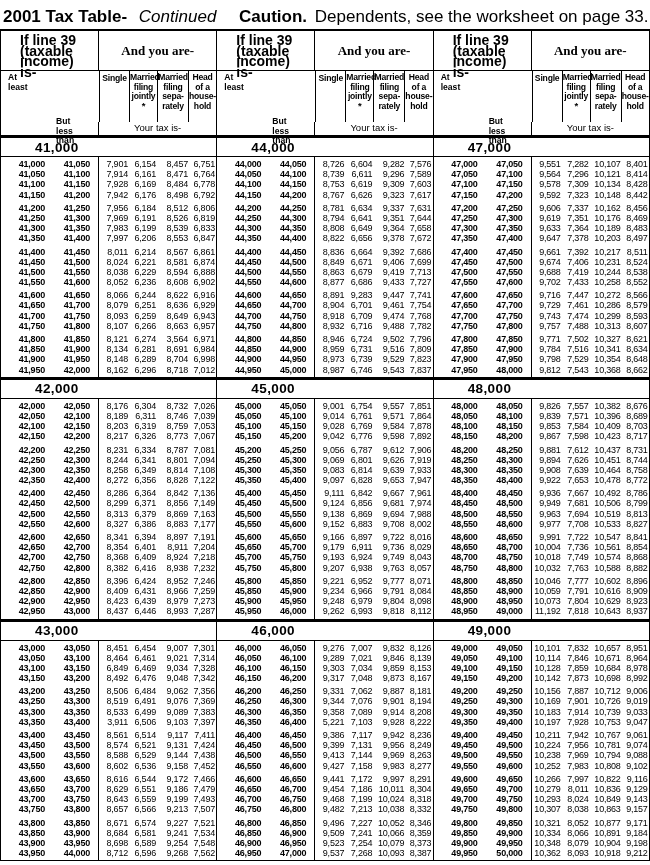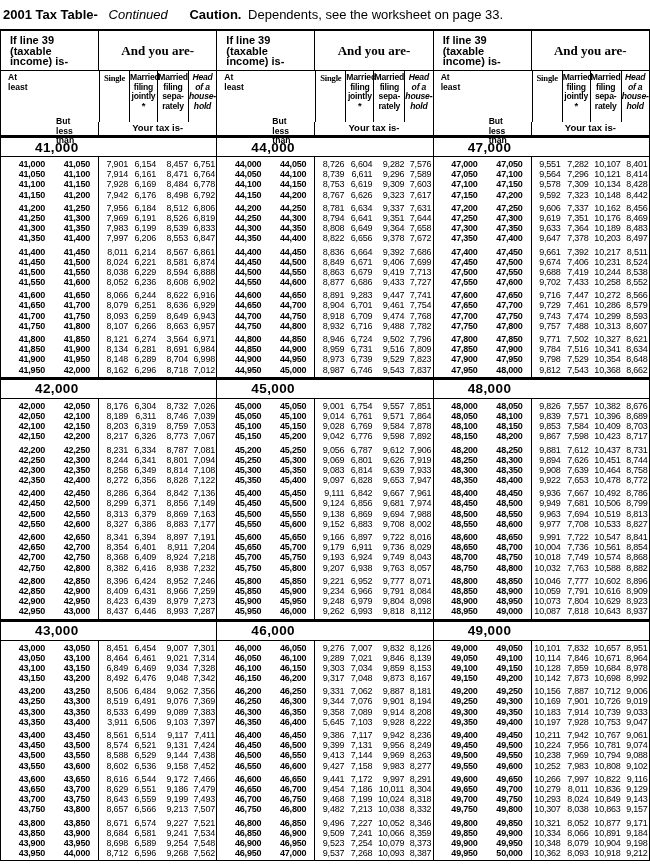--- a/index.html
+++ b/index.html
@@ -2,49 +2,49 @@
 <html><head>
 <meta charset="utf-8">
 <style>
   html,body{margin:0;padding:0;}
   body{width:650px;height:865px;background:#fff;color:#000;
        font-family:"Liberation Sans",sans-serif;overflow:hidden;}
   .page{width:650px;height:865px;position:relative;}
 
   
   .topbar{height:22px;border-bottom:2px solid #000;padding:7px 3px 0 3px;
-          box-sizing:content-box;font-size:13px;white-space:nowrap;}
+          box-sizing:content-box;font-size:17px;white-space:nowrap;}
   .t-main{font-weight:bold;}
   .t-cont{font-style:italic;margin-left:7px;}
   .t-caut{font-weight:bold;margin-left:18px;}
   .t-rest{margin-left:3px;}
 
   
   .panels{display:flex;border-left:1px solid #000;border-right:1px solid #000;}
   .panel{flex:1 1 0;border-right:1px solid #000;min-width:0;}
   .panel:last-child{border-right:none;}
 
   
   .ph-top{display:flex;height:40px;border-bottom:1px solid #000;box-sizing:border-box;}
   .ph-income{width:98px;box-sizing:border-box;border-right:1px solid #000;
-             font-weight:bold;font-size:11px;line-height:10.5px;padding:4px 0 0 9px;}
+             font-weight:bold;font-size:14px;line-height:10.5px;padding:4px 0 0 19px;}
   .ph-income span{display:inline-block;width:70px;}
   .ph-andyou{flex:1;display:flex;align-items:center;justify-content:center;
              font-weight:bold;font-size:13px;font-family:Liberation Serif, serif;}
   .ph-cols{display:flex;height:51px;box-sizing:border-box;}
   .ph-col{box-sizing:border-box;font-weight:bold;font-size:8.6px;line-height:9.6px;padding-top:2px;}
   .c-at{width:46px;padding-left:7px;}  .c-at span{display:inline-block;width:26px;}
   .c-but{width:52px;padding-left:9px;margin-top:44px;} .c-but span{display:inline-block;width:26px;}
   .c-tax{border-left:1px solid #000;text-align:center;letter-spacing:-0.2px;}
-  .c-single{width:30px;padding-top:3px;font-family:Liberation Serif, serif;}
-  .c-mfj{width:28px;} .c-mfs{width:31px;} .c-hoh{width:28px;font-style:italic;}
+  .c-single{width:30px;padding-top:3px;}
+  .c-mfj{width:28px;} .c-mfs{width:31px;} .c-hoh{width:28px;}
   .star{display:block;text-align:center;font-size:9.5px;line-height:7px;}
   .ph-yourtax{display:flex;height:13px;}
   .yt-spacer{width:98px;box-sizing:border-box;border-right:1px solid #000;}
-  .yt-label{flex:1;text-align:center;font-weight:bold;font-size:9.5px;line-height:11px;}
+  .yt-label{flex:1;text-align:center;font-weight:normal;font-size:9.5px;line-height:11px;}
 
   
   .section-band{border-top:3px solid #000;border-bottom:1px solid #000;height:18px;
                 display:flex;align-items:center;}
   .section-label{font-weight:bold;font-size:13.5px;letter-spacing:0.4px;margin-left:34px;}
 
   
   .rows{position:relative;padding:2px 0;}
   .rows::before{content:"";position:absolute;left:97px;top:0;bottom:0;
                 border-left:1px solid #000;}
@@ -997,21 +997,21 @@
             <div class="cell c0">46,300</div>
             <div class="cell c1">46,350</div>
             <div class="cell c2">9,358</div>
             <div class="cell c3">7,089</div>
             <div class="cell c4">9,914</div>
             <div class="cell c5">8,208</div>
           </div>
           <div class="row">
             <div class="cell c0">46,350</div>
             <div class="cell c1">46,400</div>
-            <div class="cell c2">5,645</div>
+            <div class="cell c2">5,221</div>
             <div class="cell c3">7,103</div>
             <div class="cell c4">9,928</div>
             <div class="cell c5">8,222</div>
           </div>
           <div class="row group-gap">
             <div class="cell c0">46,400</div>
             <div class="cell c1">46,450</div>
             <div class="cell c2">9,386</div>
             <div class="cell c3">7,117</div>
             <div class="cell c4">9,942</div>
@@ -1443,21 +1443,21 @@
             <div class="cell c0">48,900</div>
             <div class="cell c1">48,950</div>
             <div class="cell c2">10,073</div>
             <div class="cell c3">7,804</div>
             <div class="cell c4">10,629</div>
             <div class="cell c5">8,923</div>
           </div>
           <div class="row">
             <div class="cell c0">48,950</div>
             <div class="cell c1">49,000</div>
-            <div class="cell c2">10,087</div>
+            <div class="cell c2">11,192</div>
             <div class="cell c3">7,818</div>
             <div class="cell c4">10,643</div>
             <div class="cell c5">8,937</div>
           </div>
         </div>
         <div class="section-band">
           <span class="section-label">49,000</span>
         </div>
         <div class="rows">
           <div class="row">

